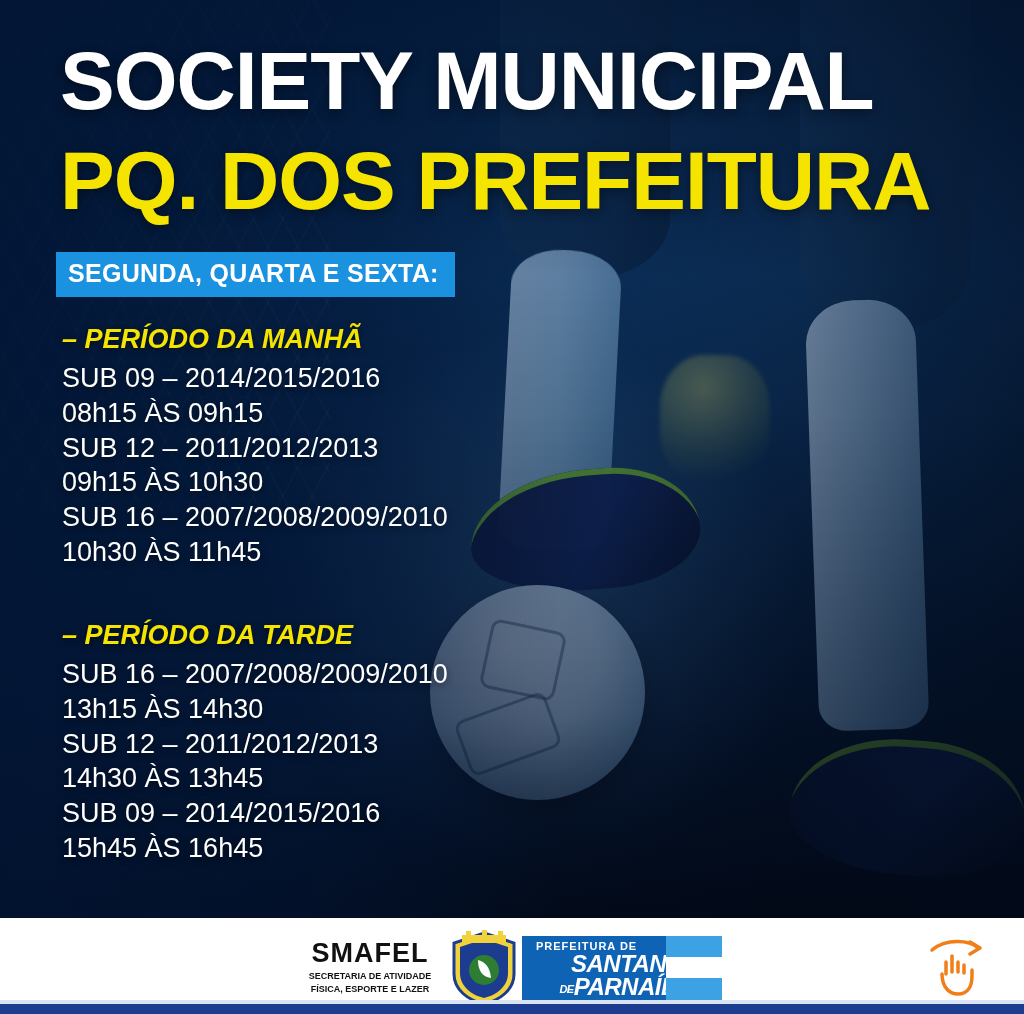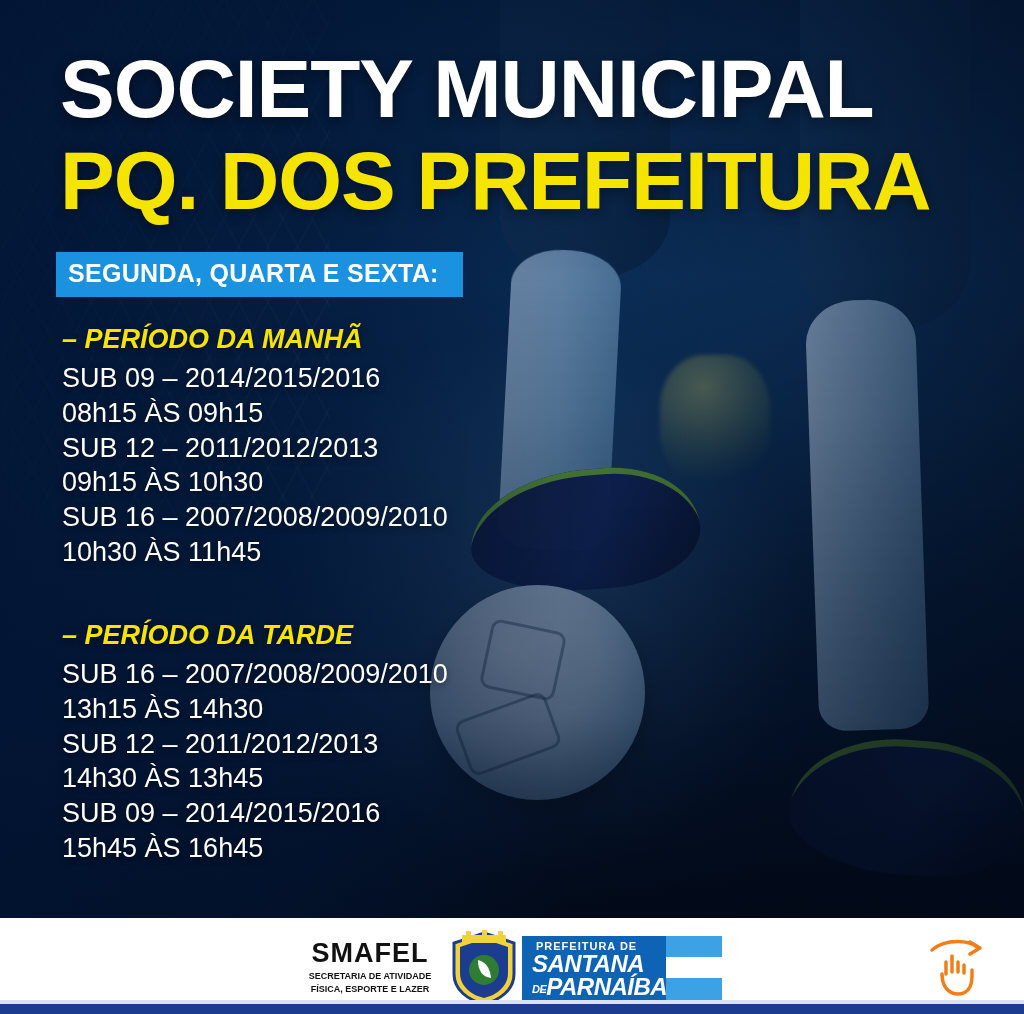--- a/index.html
+++ b/index.html
@@ -127,29 +127,29 @@
   .content { position:absolute; inset:0; }
 
   .title-1, .title-2 {
     position:absolute; left:60px;
     font-weight:bold;
     letter-spacing:-1px;
     line-height:.95;
     text-shadow:0 3px 12px rgba(0,0,0,.45);
     white-space:nowrap;
   }
-  .title-1 { top:50px; font-size:82px; color:#ffffff; }
+  .title-1 { top:42px; font-size:82px; color:#ffffff; }
   .title-2 { top:142px; font-size:82px; color:#f5e400; }
 
   .day-band {
     position:absolute; left:56px; top:252px;
     background:#1b92e0;
     color:#ffffff;
     font-size:25px; font-weight:bold;
-    padding:7px 24px 9px 12px;
+    padding:7px 16px 9px 12px;
     letter-spacing:.3px;
   }
 
   .section { position:absolute; left:62px; }
   .sec-morning { top:324px; }
   .sec-afternoon { top:620px; }
 
   .sec-title {
     color:#f5e400;
     font-size:27px;
@@ -197,21 +197,21 @@
     position:absolute; left:522px; top:18px; width:200px; height:64px;
     background:linear-gradient(90deg,#0f63b4 0%, #0f63b4 72%, #ffffff 72%, #ffffff 100%);
     overflow:hidden;
   }
   .pref .p-top {
     color:#ffffff; font-size:11px; font-weight:bold; letter-spacing:1px;
     padding:4px 0 0 14px;
   }
   .pref .p-main {
     color:#ffffff; font-size:24px; font-weight:bold; font-style:italic;
-    line-height:.96; padding-left:10px; letter-spacing:-.5px;
+    line-height:.96; padding-left:10px; letter-spacing:-.5px;text-align:center;
   }
   .pref .p-de {
     display:inline-block; font-size:11px; font-style:italic; transform:translateY(-2px);
   }
   .pref-flag {
     position:absolute; right:0; top:0; width:56px; height:64px;
     background:
       linear-gradient(180deg,#1b92e0 0 33%, #ffffff 33% 66%, #1b92e0 66% 100%);
     opacity:.85;
   }

